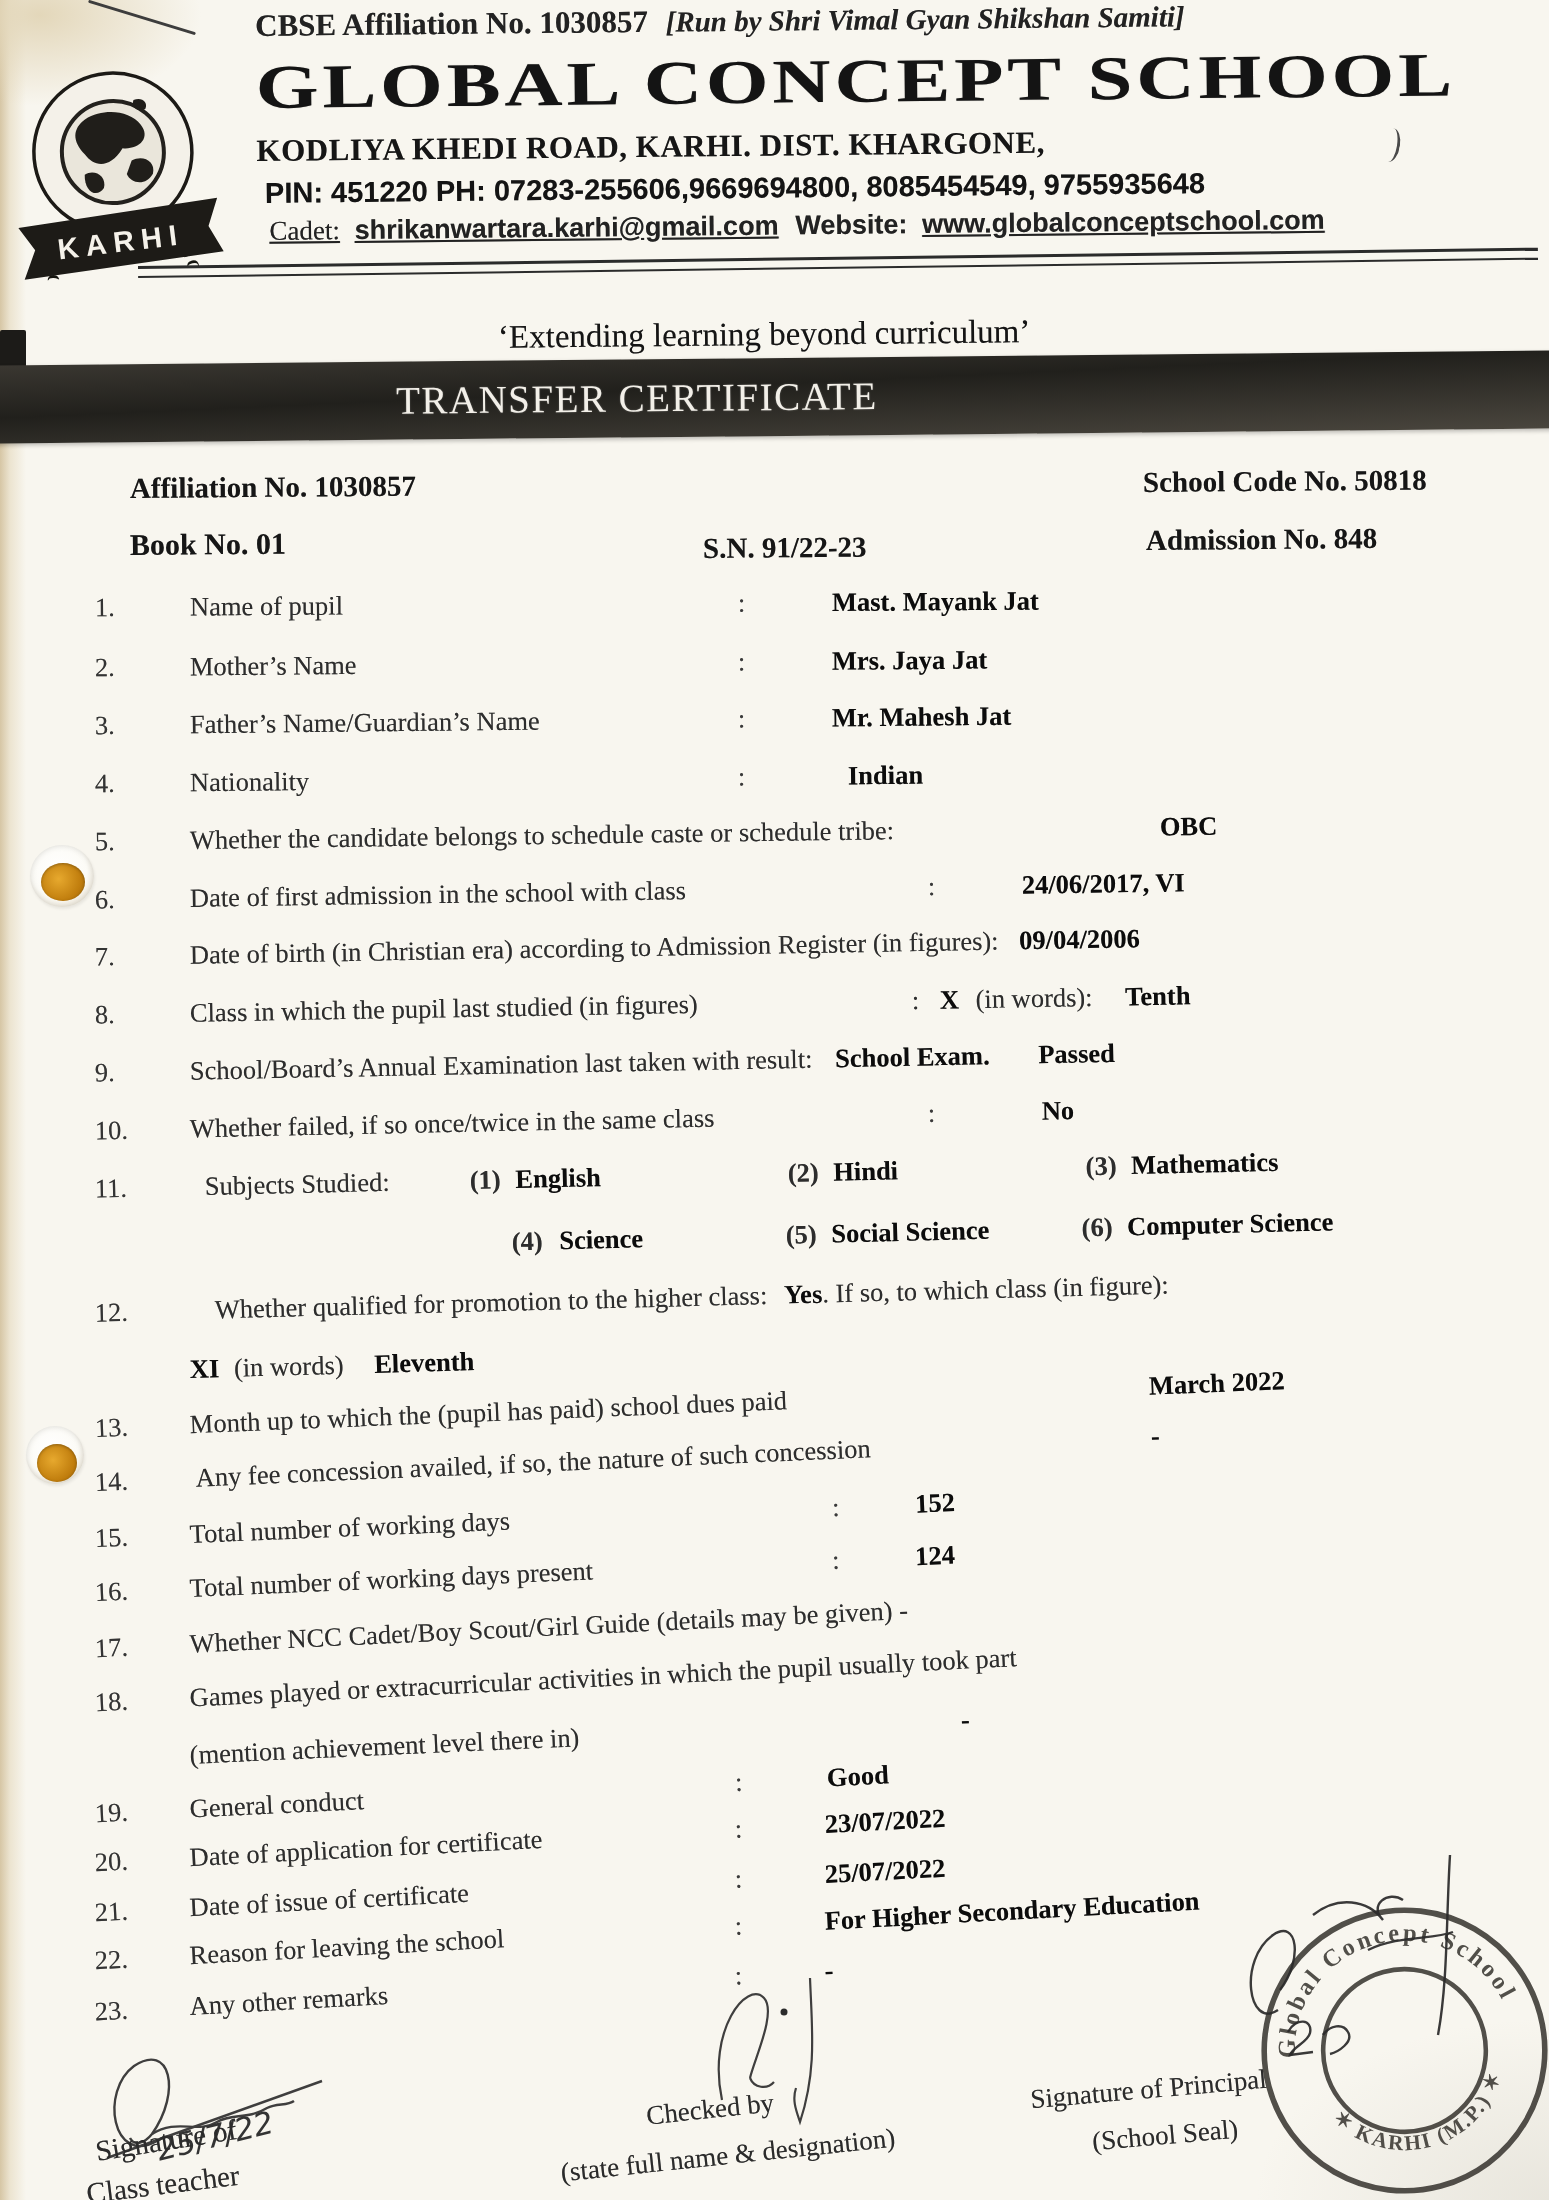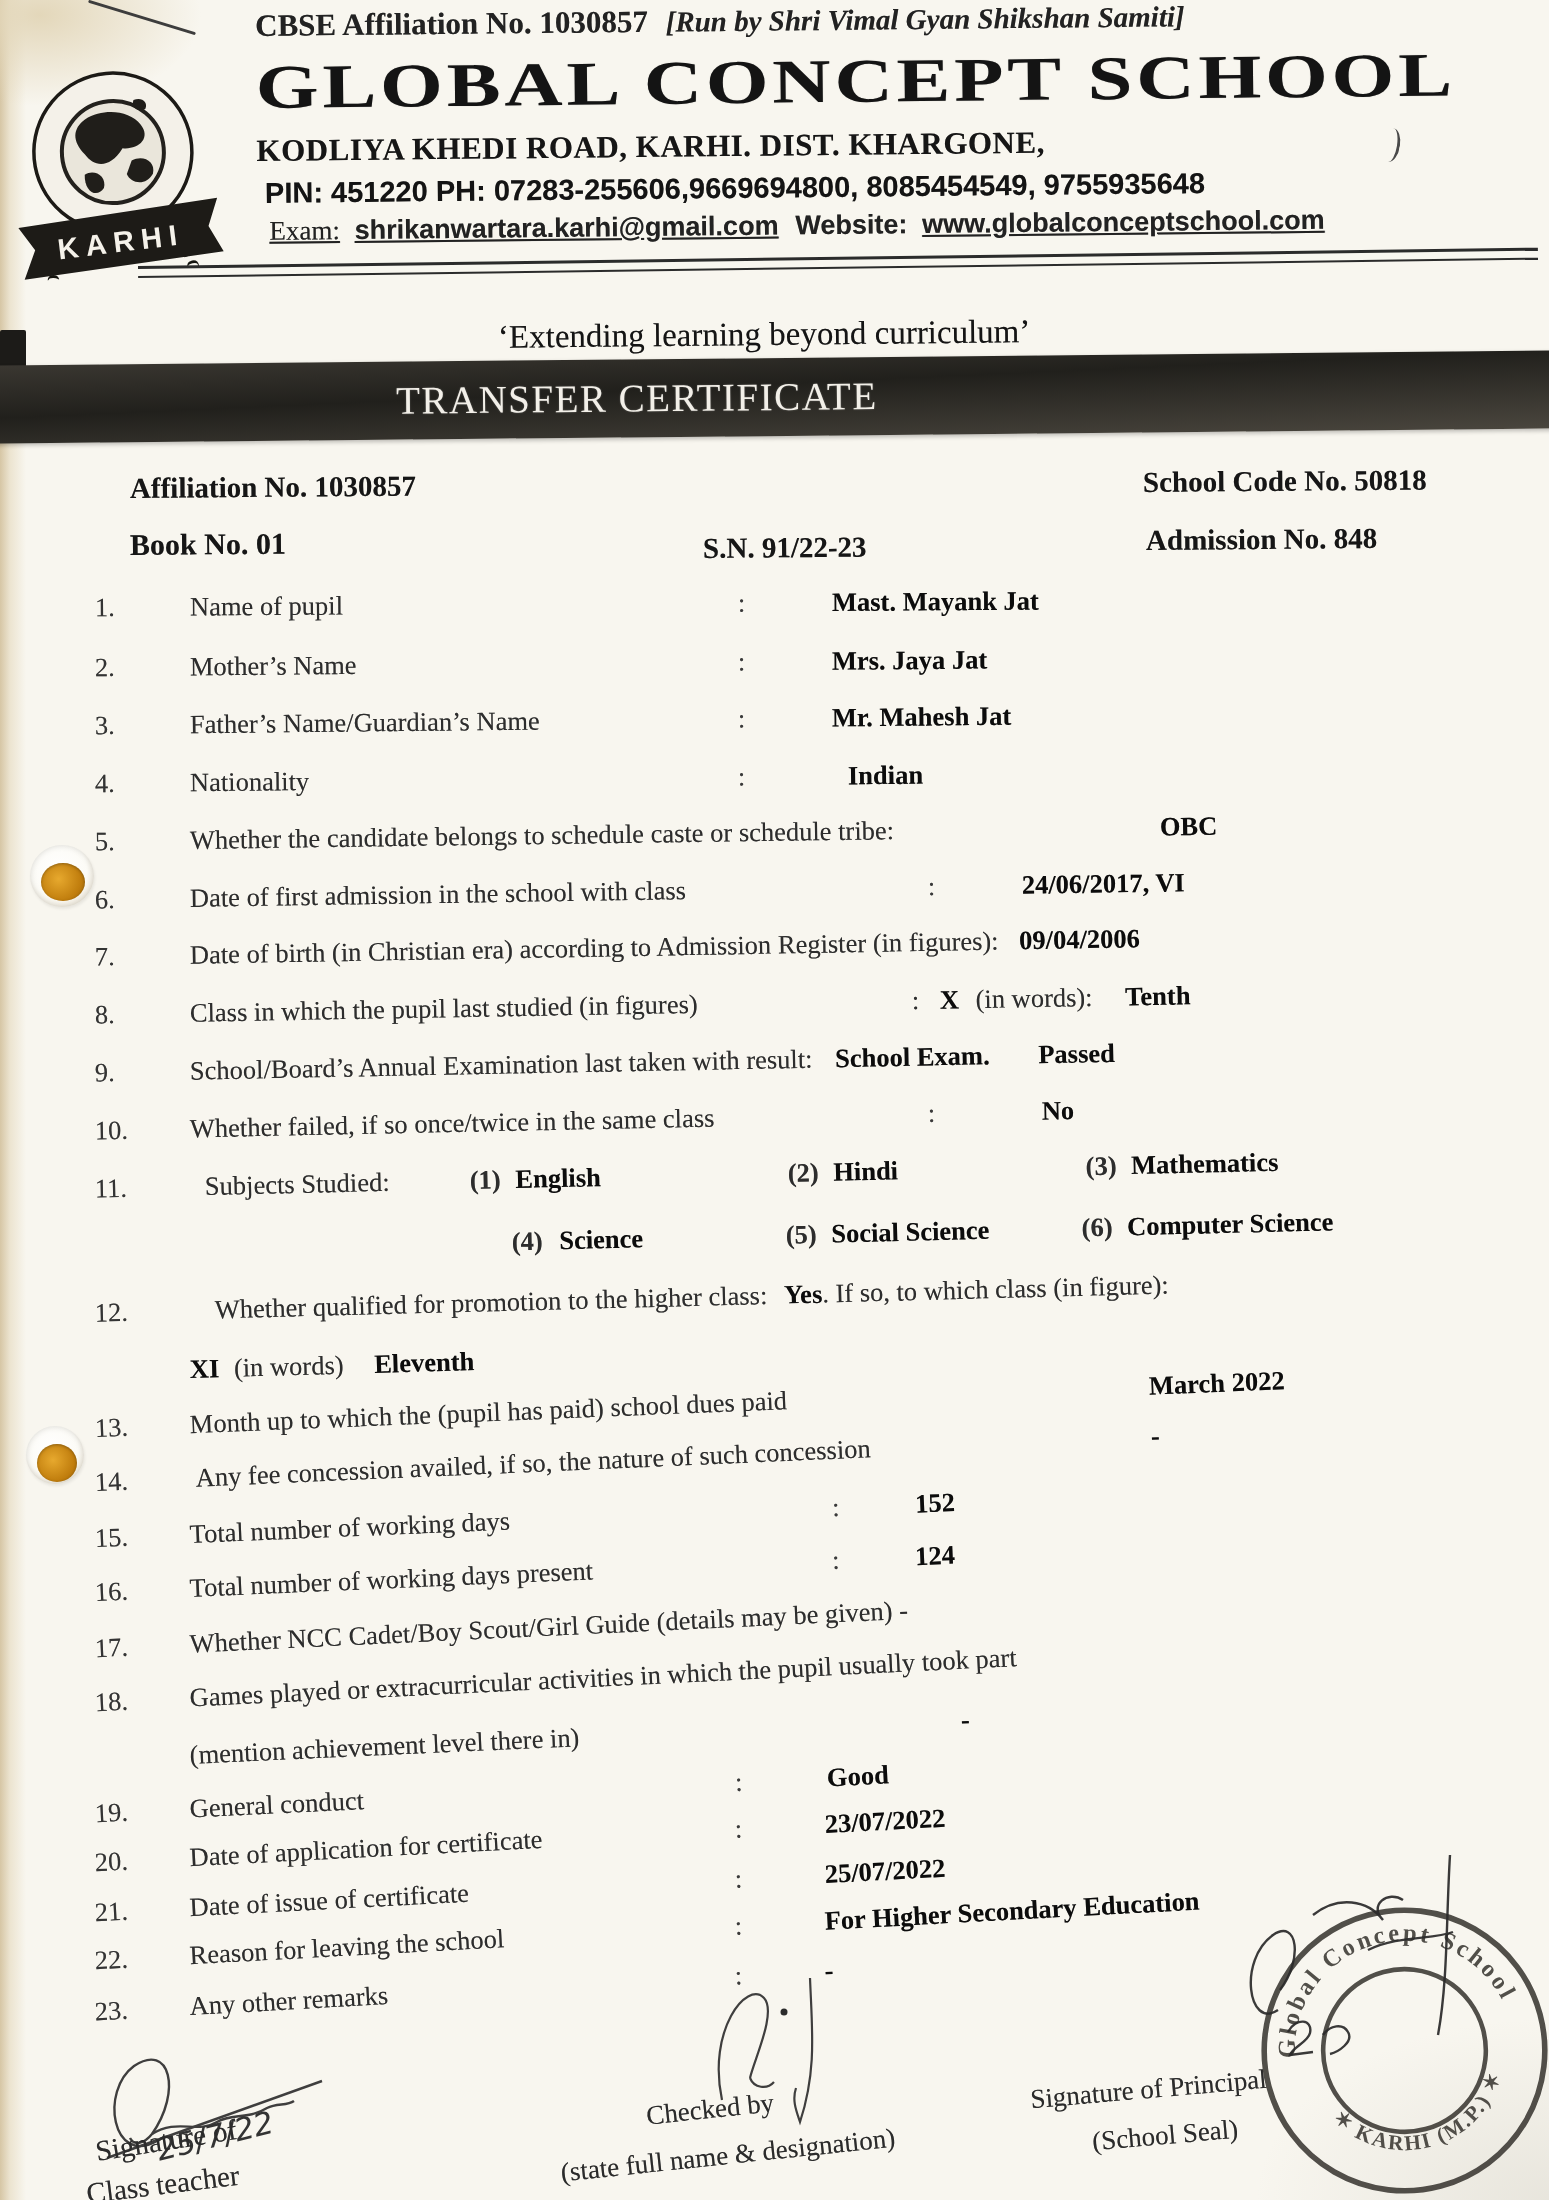--- a/index.html
+++ b/index.html
@@ -80,21 +80,21 @@
 
   <div class="abs hdr" style="left:255px;top:8px;width:1280px;">
     <div style="font-size:31px;">
       <span class="b">CBSE Affiliation No. 1030857</span>
       <span class="b it" style="font-size:29px;margin-left:10px;">[Run by Shri Vimal Gyan Shikshan Samiti]</span>
     </div>
     <div class="school-name" style="margin-top:8px;">GLOBAL CONCEPT SCHOOL</div>
     <div class="b" style="font-size:31px;margin-top:10px;letter-spacing:.5px;color:#161616;">KODLIYA KHEDI ROAD, KARHI. DIST. KHARGONE,</div>
     <div class="b sans" style="font-size:29px;margin-top:8px;margin-left:8px;color:#141414;">PIN: 451220 PH: 07283-255606,9669694800, 8085454549, 9755935648</div>
     <div style="font-size:27px;margin-top:6px;margin-left:12px;">
-      <span class="u">Exam:</span>
+      <span class="u">Cadet:</span>
       <span class="b sans u" style="margin-left:8px;">shrikanwartara.karhi@gmail.com</span>
       <span class="b sans" style="margin-left:10px;">Website:</span>
       <span class="b sans u" style="margin-left:8px;">www.globalconceptschool.com</span>
     </div>
   </div>
 
   <div class="rule"></div>
 
   <div class="abs" style="left:498px;top:316px;font-size:33px;color:#151515;transform:rotate(-0.6deg);">‘Extending learning beyond curriculum’</div>
 

